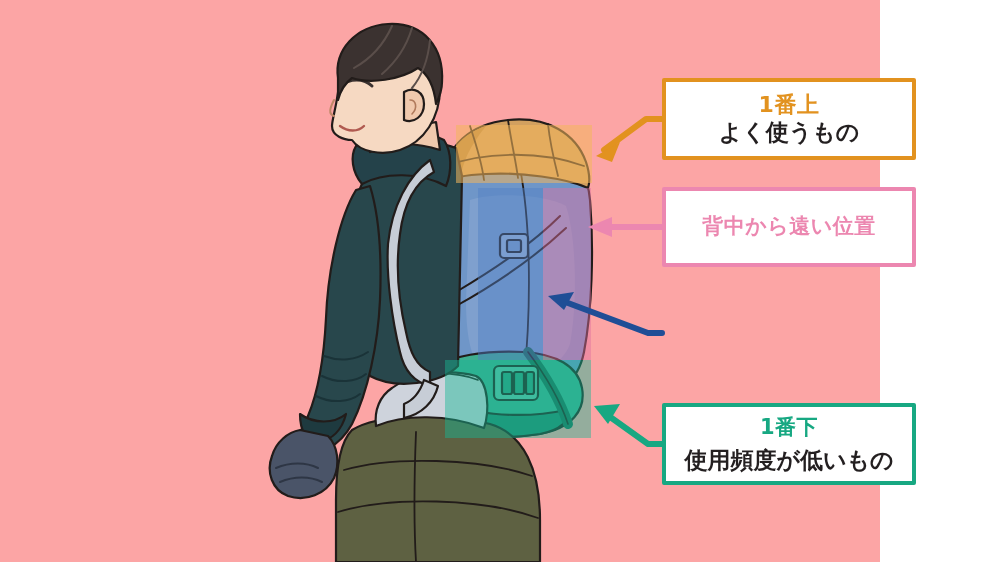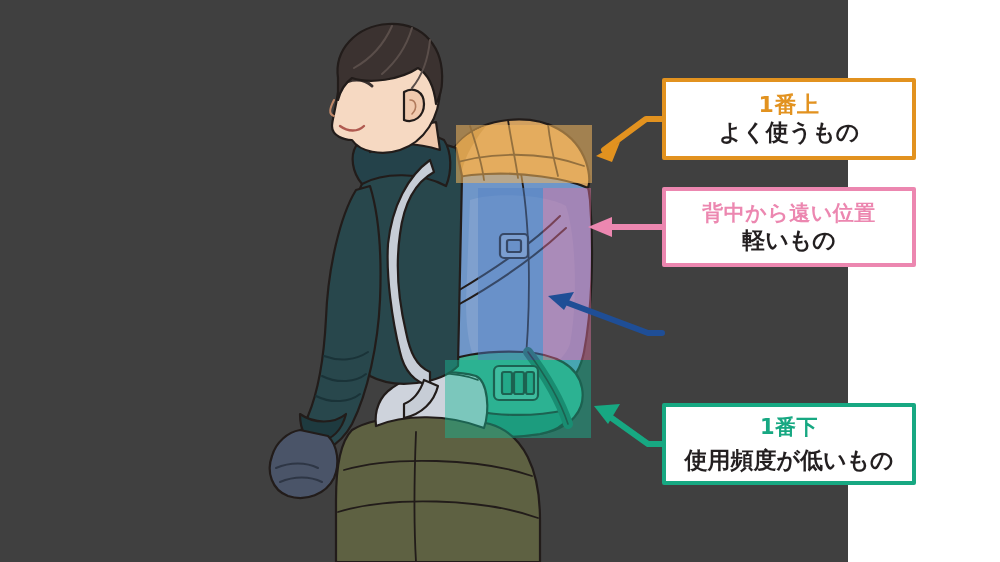--- a/index.html
+++ b/index.html
@@ -2,21 +2,21 @@
 <html><head>
 <meta charset="utf-8">
 <style>
   html,body{margin:0;padding:0;}
   body{
     width:1000px;height:562px;
     background:#ffffff;
     font-family:"DejaVu Sans","Liberation Sans",sans-serif;
     overflow:hidden;
   }
-  #stage{position:relative;width:848px;height:562px;background:#404040;}
+  #stage{position:relative;width:848px;height:562px;background:#fca5a5;padding-left:32px;}
 
   
   #illustration{position:absolute;left:0;top:0;width:1000px;height:562px;}
 
   
   .zone{position:absolute;pointer-events:none;}
 
   
   .callout{
     position:absolute;
@@ -223,21 +223,20 @@
     </g>
   </svg>
 
   <div class="callout" id="box-top">
     <div class="headline">1番上</div>
     <div class="subline">よく使うもの</div>
   </div>
 
   <div class="callout" id="box-far">
     <div class="headline">背中から遠い位置</div>
-    <div class="subline">軽いもの</div>
   </div>
 
 
   <div class="callout" id="box-bottom">
     <div class="headline">1番下</div>
     <div class="subline">使用頻度が低いもの</div>
   </div>
 
 </div>
 

